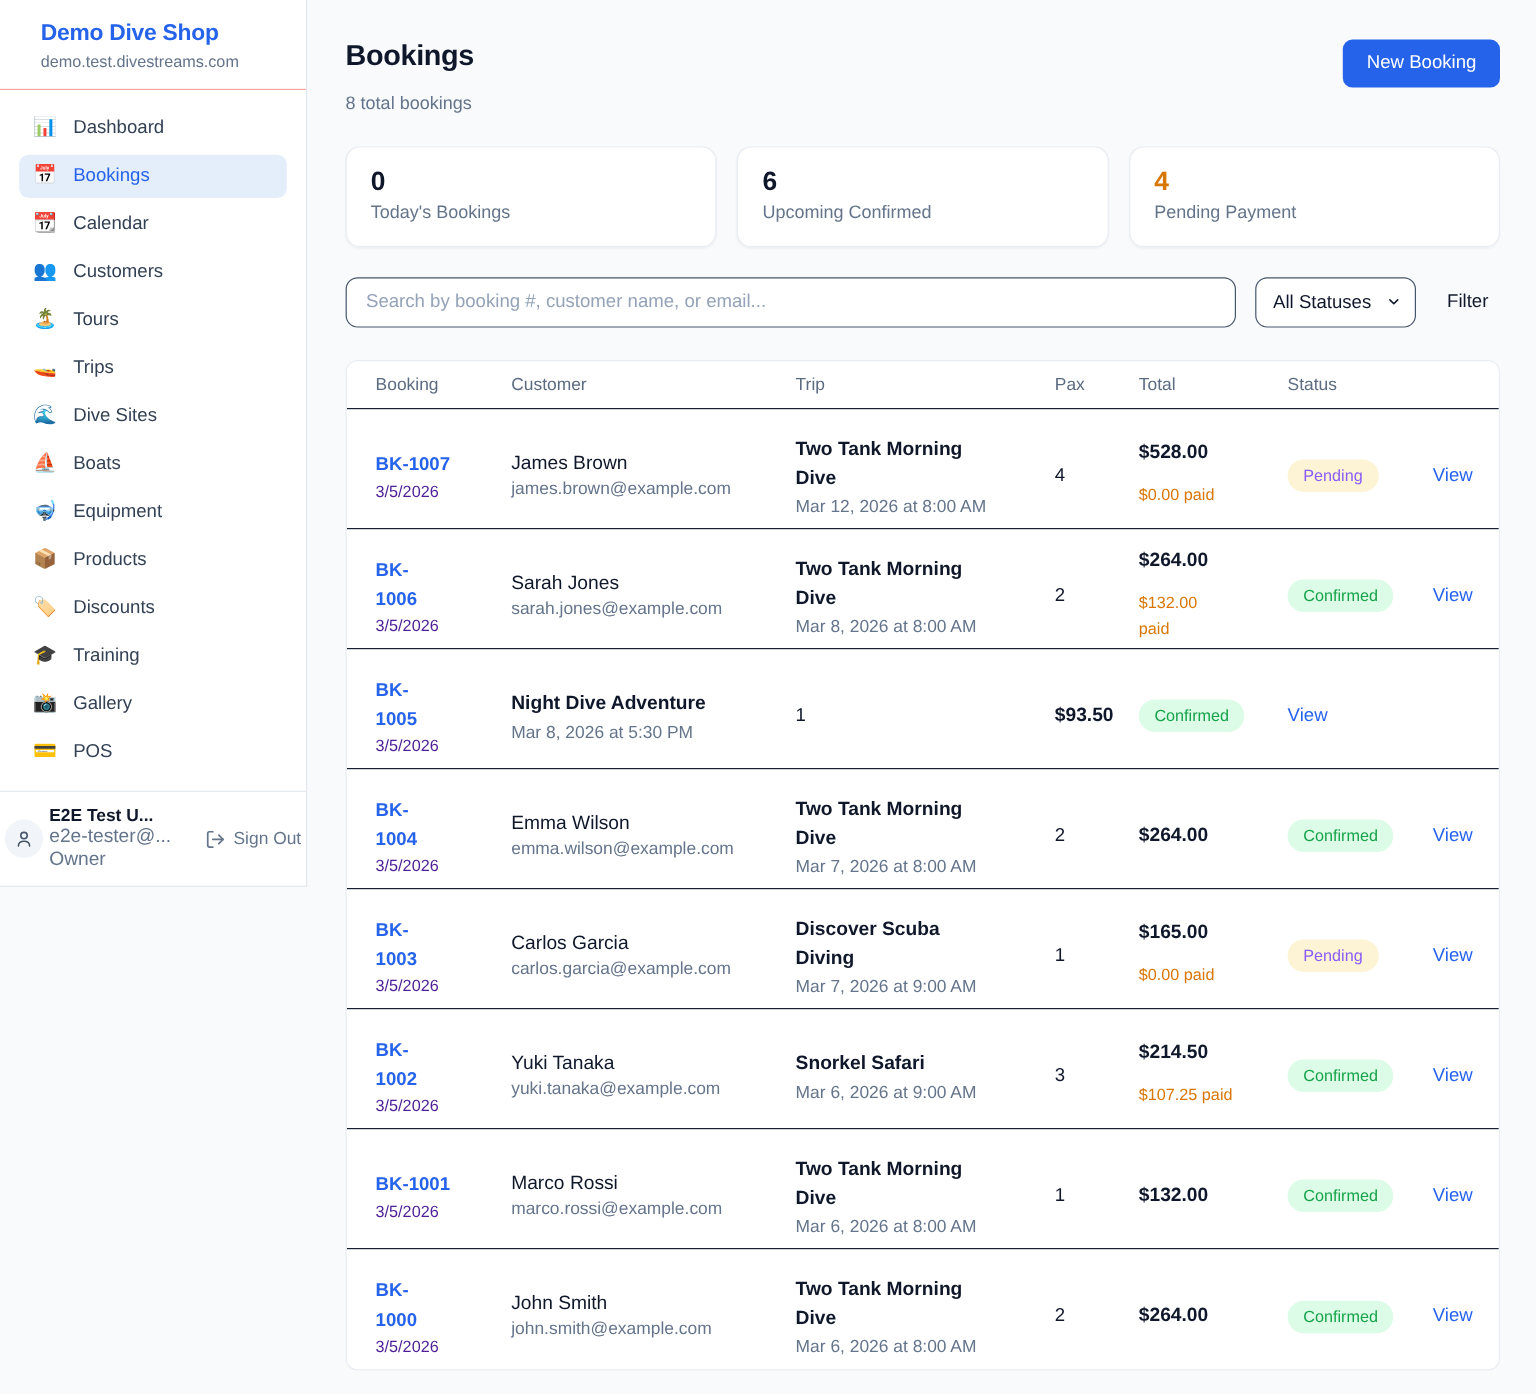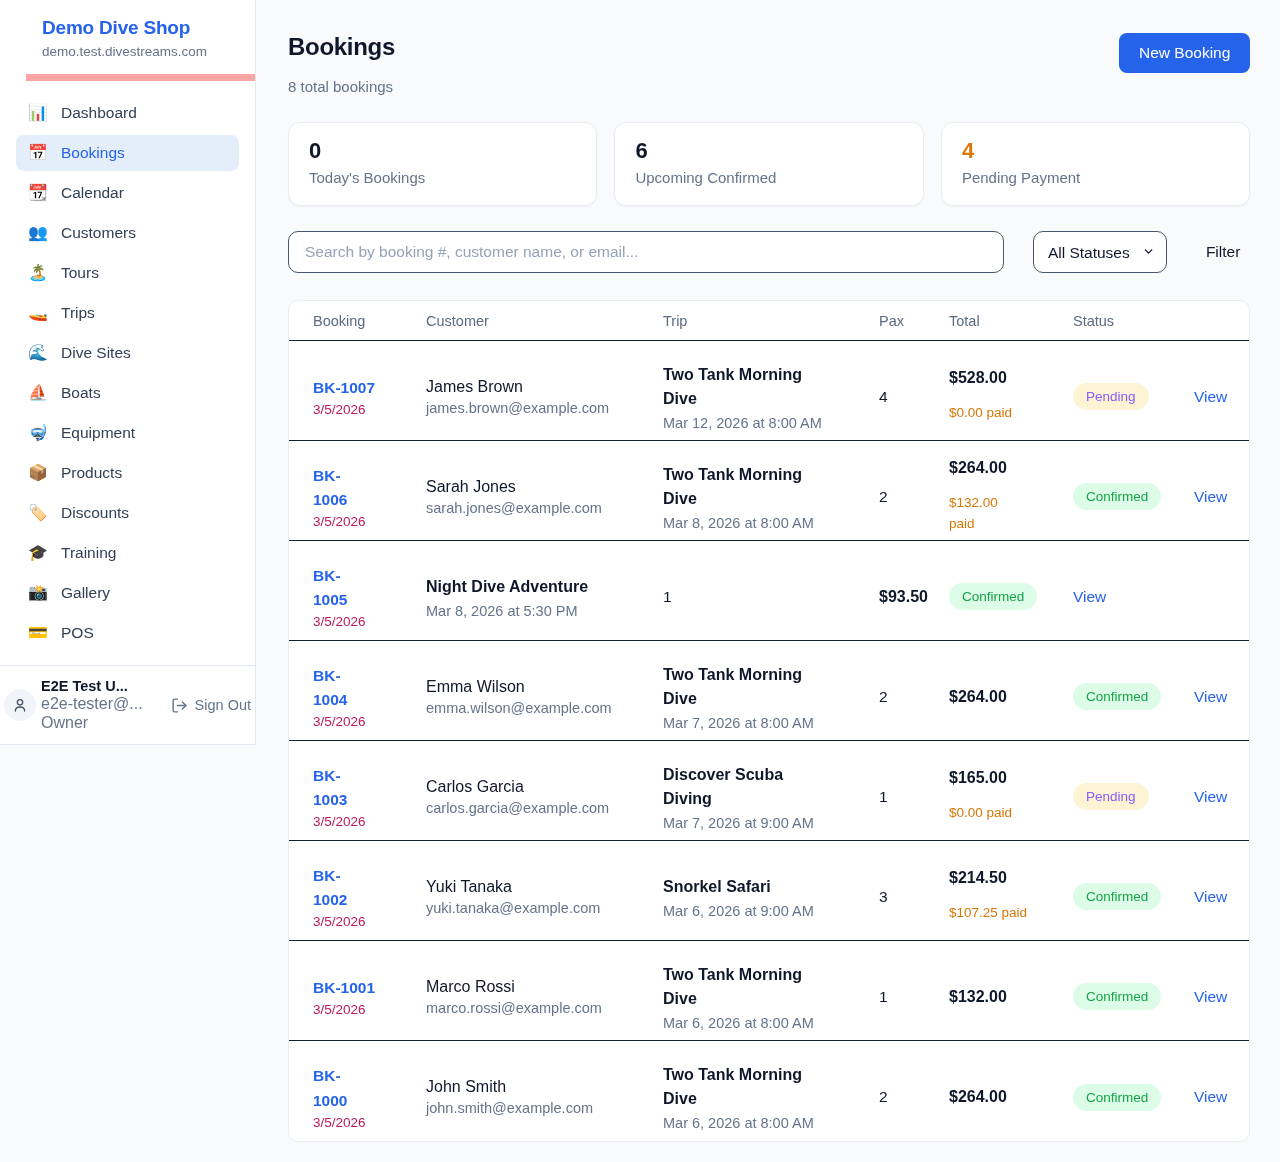--- a/index.html
+++ b/index.html
@@ -8,21 +8,21 @@
     font-family:"Liberation Sans","DejaVu Sans",sans-serif;
     background:#f8fafc; color:#0f172a; display:flex; overflow:hidden;
   }
 
   
   .sidebar-col { width:256px; flex:0 0 256px; }
   .sidebar {
     background:#fff; border-right:1px solid #e2e8f0; border-bottom:1px solid #e2e8f0;
     width:256px; display:flex; flex-direction:column;
   }
-  .brand { padding:17px 16px 15px 16px; border-bottom:7px solid #fca5a5;margin-left:26px; }
+  .brand { padding:17px 16px 15px 34px; border-bottom:1px solid #fca5a5; }
   .brand-name { color:#2563eb; font-size:19px; font-weight:bold; letter-spacing:-.2px; }
   .brand-domain { color:#64748b; font-size:13.5px; margin-top:5px; }
   .nav { padding:14px 16px 10px 16px; }
   .nav-item {
     display:flex; align-items:center; gap:13px; padding:9px 12px; margin-bottom:4px;
     border-radius:8px; color:#334155; font-size:15.5px; cursor:pointer;
   }
   .nav-item.active { background:#e4eefb; color:#2563eb; font-weight:500; }
   .nav-icon { width:20px; font-size:16px; text-align:center; line-height:1; }
   .user-panel {
@@ -49,21 +49,21 @@
   }
 
   .stats { display:grid; grid-template-columns:1fr 1fr 1fr; gap:17px; margin-top:27px; }
   .stat-card {
     background:#fff; border:1px solid #e9edf3; border-radius:12px; padding:15px 20px; height:84px;
     box-shadow:0 1px 2px rgba(15,23,42,.04);
   }
   .stat-value { font-size:22px; font-weight:bold; color:#0f172a; }
   .stat-label { font-size:15px; color:#64748b; margin-top:5px; }
 
-  .filter-row { display:flex; align-items:center; gap:29px; margin-top:25px; }
+  .filter-row { display:flex; align-items:center; gap:16px; margin-top:25px; }
   .search-input {
     flex:1; height:42px; border:1px solid #47566b; border-radius:10px; background:#fff;
     padding:0 16px; font-size:15.5px; font-family:inherit; color:#0f172a;
   }
   .search-input::placeholder { color:#94a3b8; }
   .select-wrap { position:relative; }
   .status-select {
     height:42px; border:1px solid #47566b; border-radius:10px; background:#fff;
     padding:0 36px 0 14px; font-size:15.5px; font-family:inherit; color:#0f172a;
     appearance:none; -webkit-appearance:none; cursor:pointer;
@@ -80,21 +80,21 @@
   .trow, .thead-row {
     display:grid; grid-template-columns:113px 237px 216px 70px 124px 121px 1fr;
     padding:0 12px 0 24px; align-items:center;
   }
   .thead-row { height:40px; border-bottom:1px solid #16202e; }
   .th { font-size:14.5px; color:#5b6b80; }
   .trow { min-height:100px; border-bottom:1px solid #16202e; padding-top:12px; padding-bottom:0; }
   .trow:last-child { border-bottom:none; }
   .cell { padding-right:10px; }
   .bk-ref { color:#2563eb; font-size:15.5px; font-weight:600; white-space:pre-line; line-height:1.55; }
-  .bk-date { color:#be185d; font-size:13.5px; margin-top:2px; }
+  .bk-date { color:#4c1d95; font-size:13.5px; margin-top:2px; }
   .cust-name { font-size:16px; color:#0f172a; font-weight:500; }
   .cust-email { font-size:14.5px; color:#64748b; margin-top:4px; }
   .trip-name { font-size:16px; color:#0f172a; font-weight:600; white-space:pre-line; line-height:1.5; }
   .trip-date { font-size:14.5px; color:#64748b; margin-top:4px; }
   .pax { font-size:15.5px; }
   .total { font-size:16px; font-weight:bold; }
   .paid { font-size:13.5px; color:#d97706; margin-top:16px; white-space:pre-line; line-height:1.5; }
   .badge {
     display:inline-block; padding:6px 13px; border-radius:999px; font-size:13.5px;
   }

